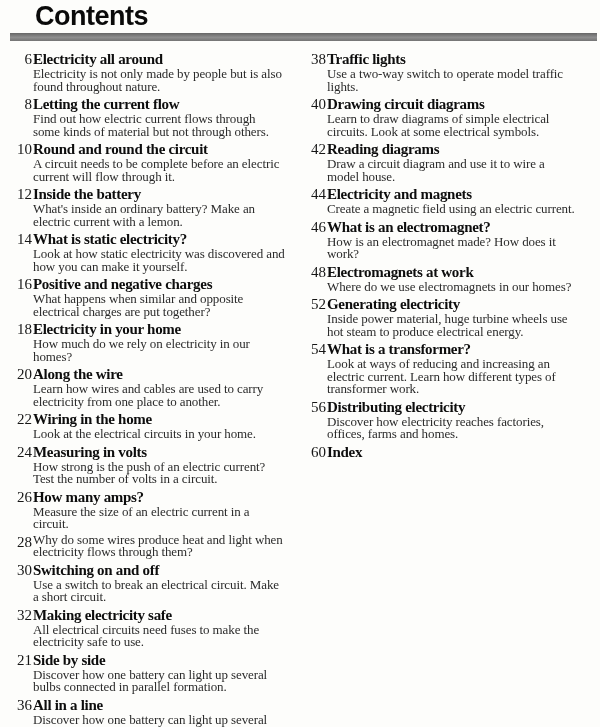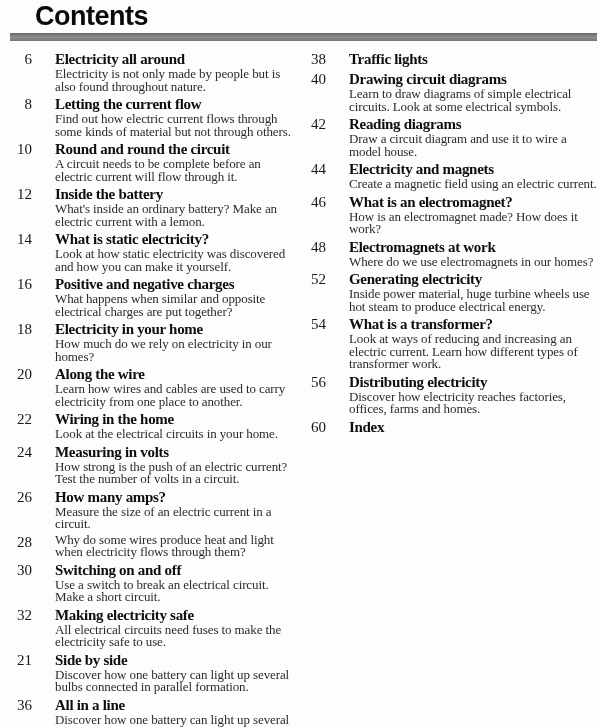--- a/index.html
+++ b/index.html
@@ -55,21 +55,21 @@
     flex: 0 0 22px;
     width: 22px;
     text-align: right;
     font-family: "Liberation Serif", serif;
     font-size: 15px;
     line-height: 17px;
     color: #161616;
   }
   .entry-body {
     flex: 1;
-    margin-left: 23px;
+    margin-left: 1px;
   }
   .etitle {
     font-family: "Liberation Serif", serif;
     font-weight: bold;
     font-size: 15px;
     line-height: 17px;
     letter-spacing: -0.3px;
     color: #0d0d0d;
   }
   .edesc {
@@ -215,20 +215,21 @@
       <div class="etitle">All in a line</div>
       <div class="edesc">Discover how one battery can light up several bulbs connected in a line.</div>
     </div>
   </div>
 </div>
     <div class="col col-right" id="col-right">
   <div class="entry">
     <div class="num">38</div>
     <div class="entry-body">
       <div class="etitle">Traffic lights</div>
+      <div class="edesc">Use a two-way switch to operate model traffic lights.</div>
     </div>
   </div>
 
   <div class="entry">
     <div class="num">40</div>
     <div class="entry-body">
       <div class="etitle">Drawing circuit diagrams</div>
       <div class="edesc">Learn to draw diagrams of simple electrical circuits. Look at some electrical symbols.</div>
     </div>
   </div>

